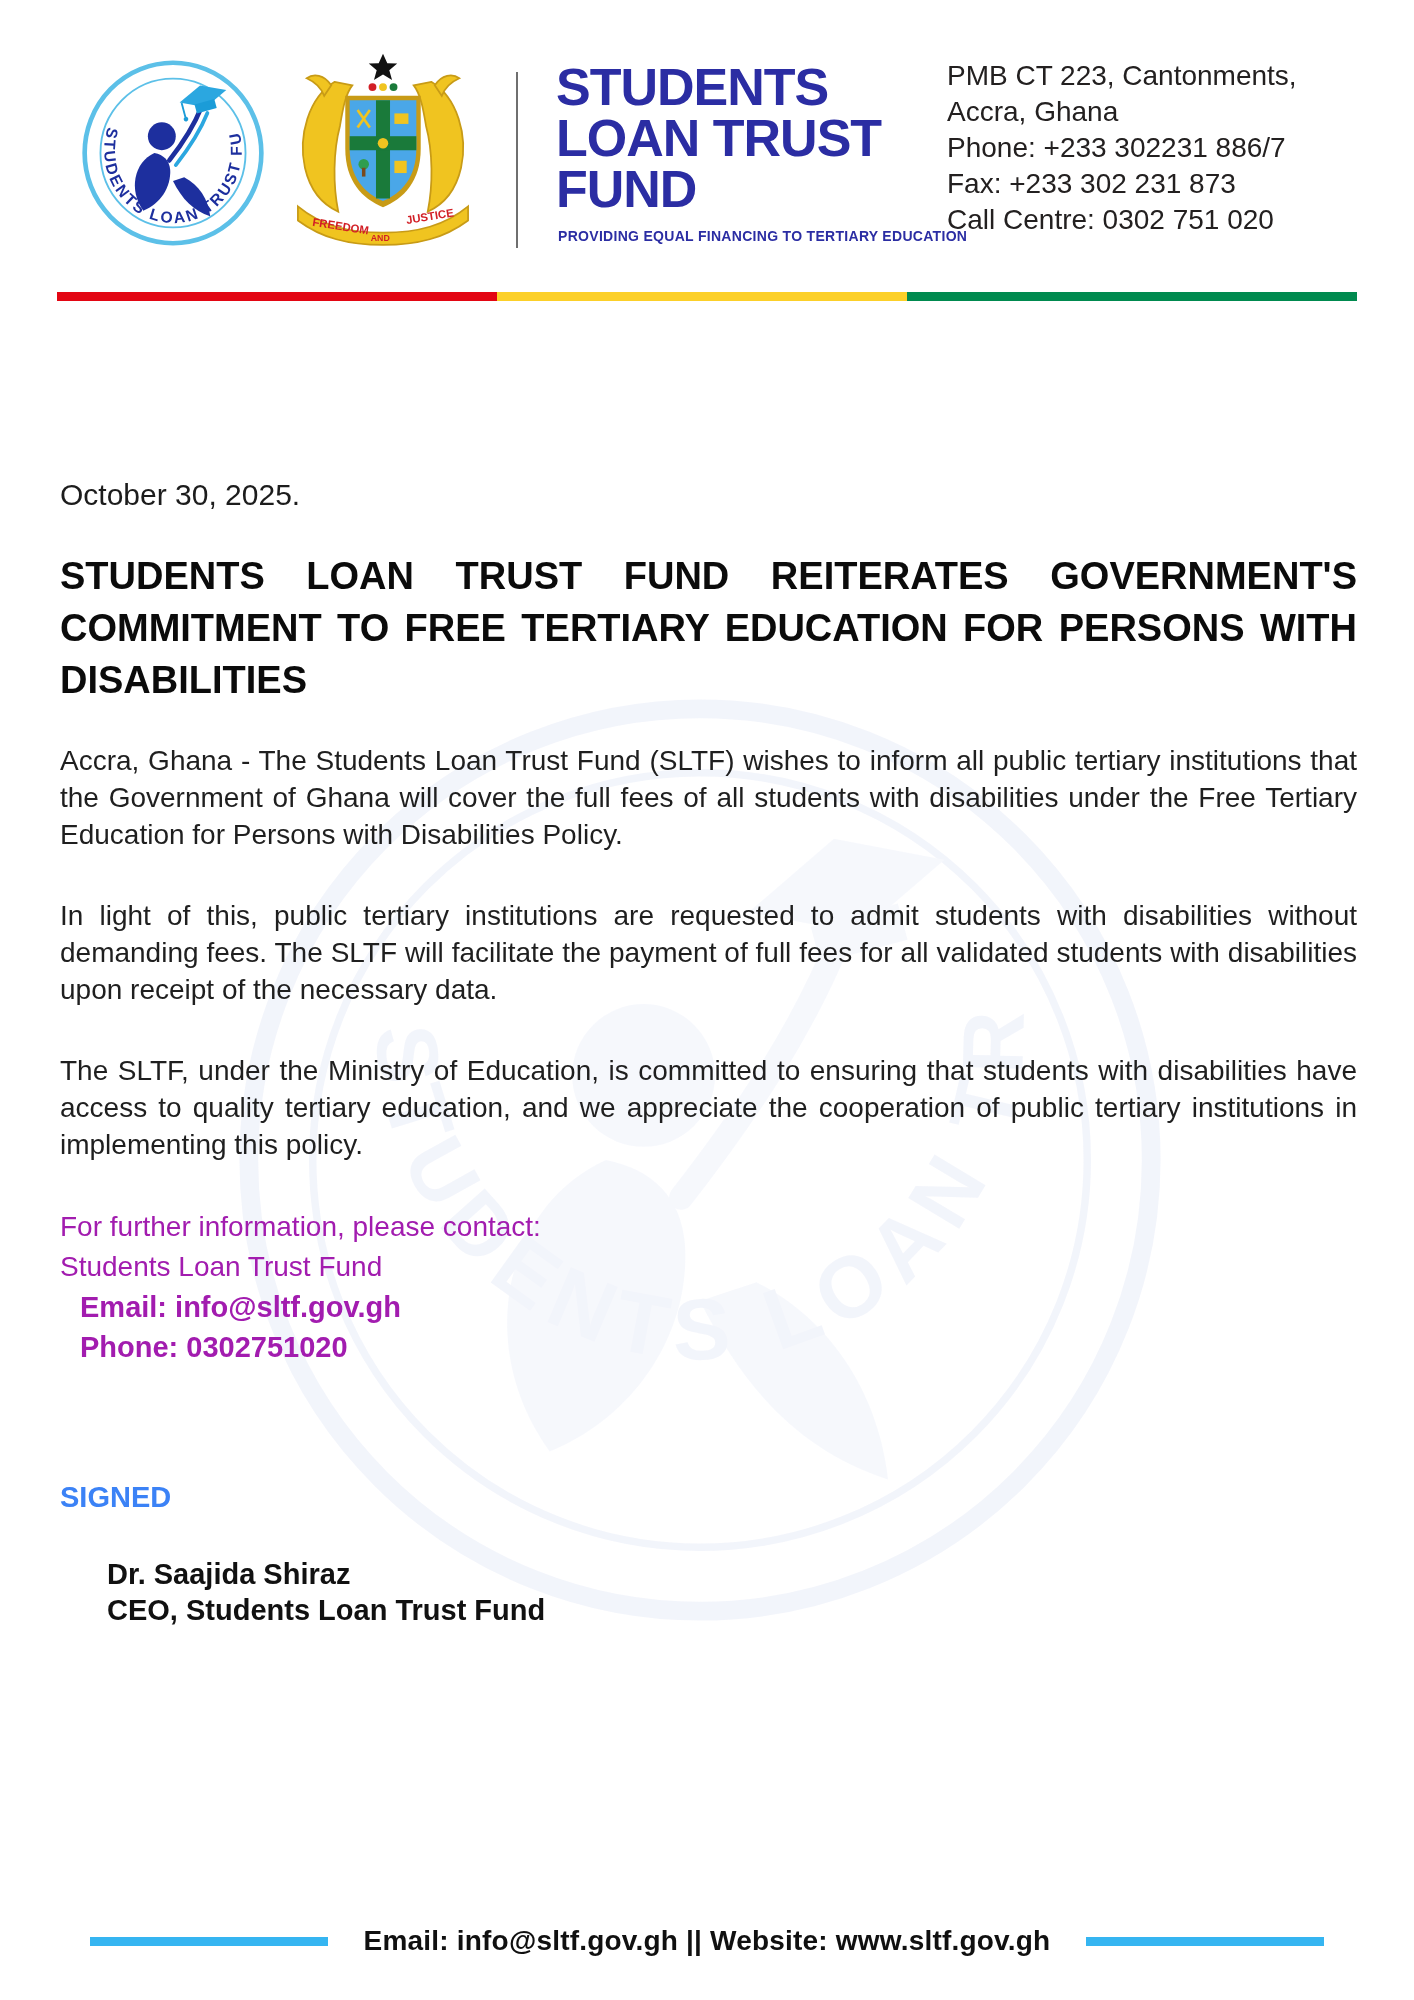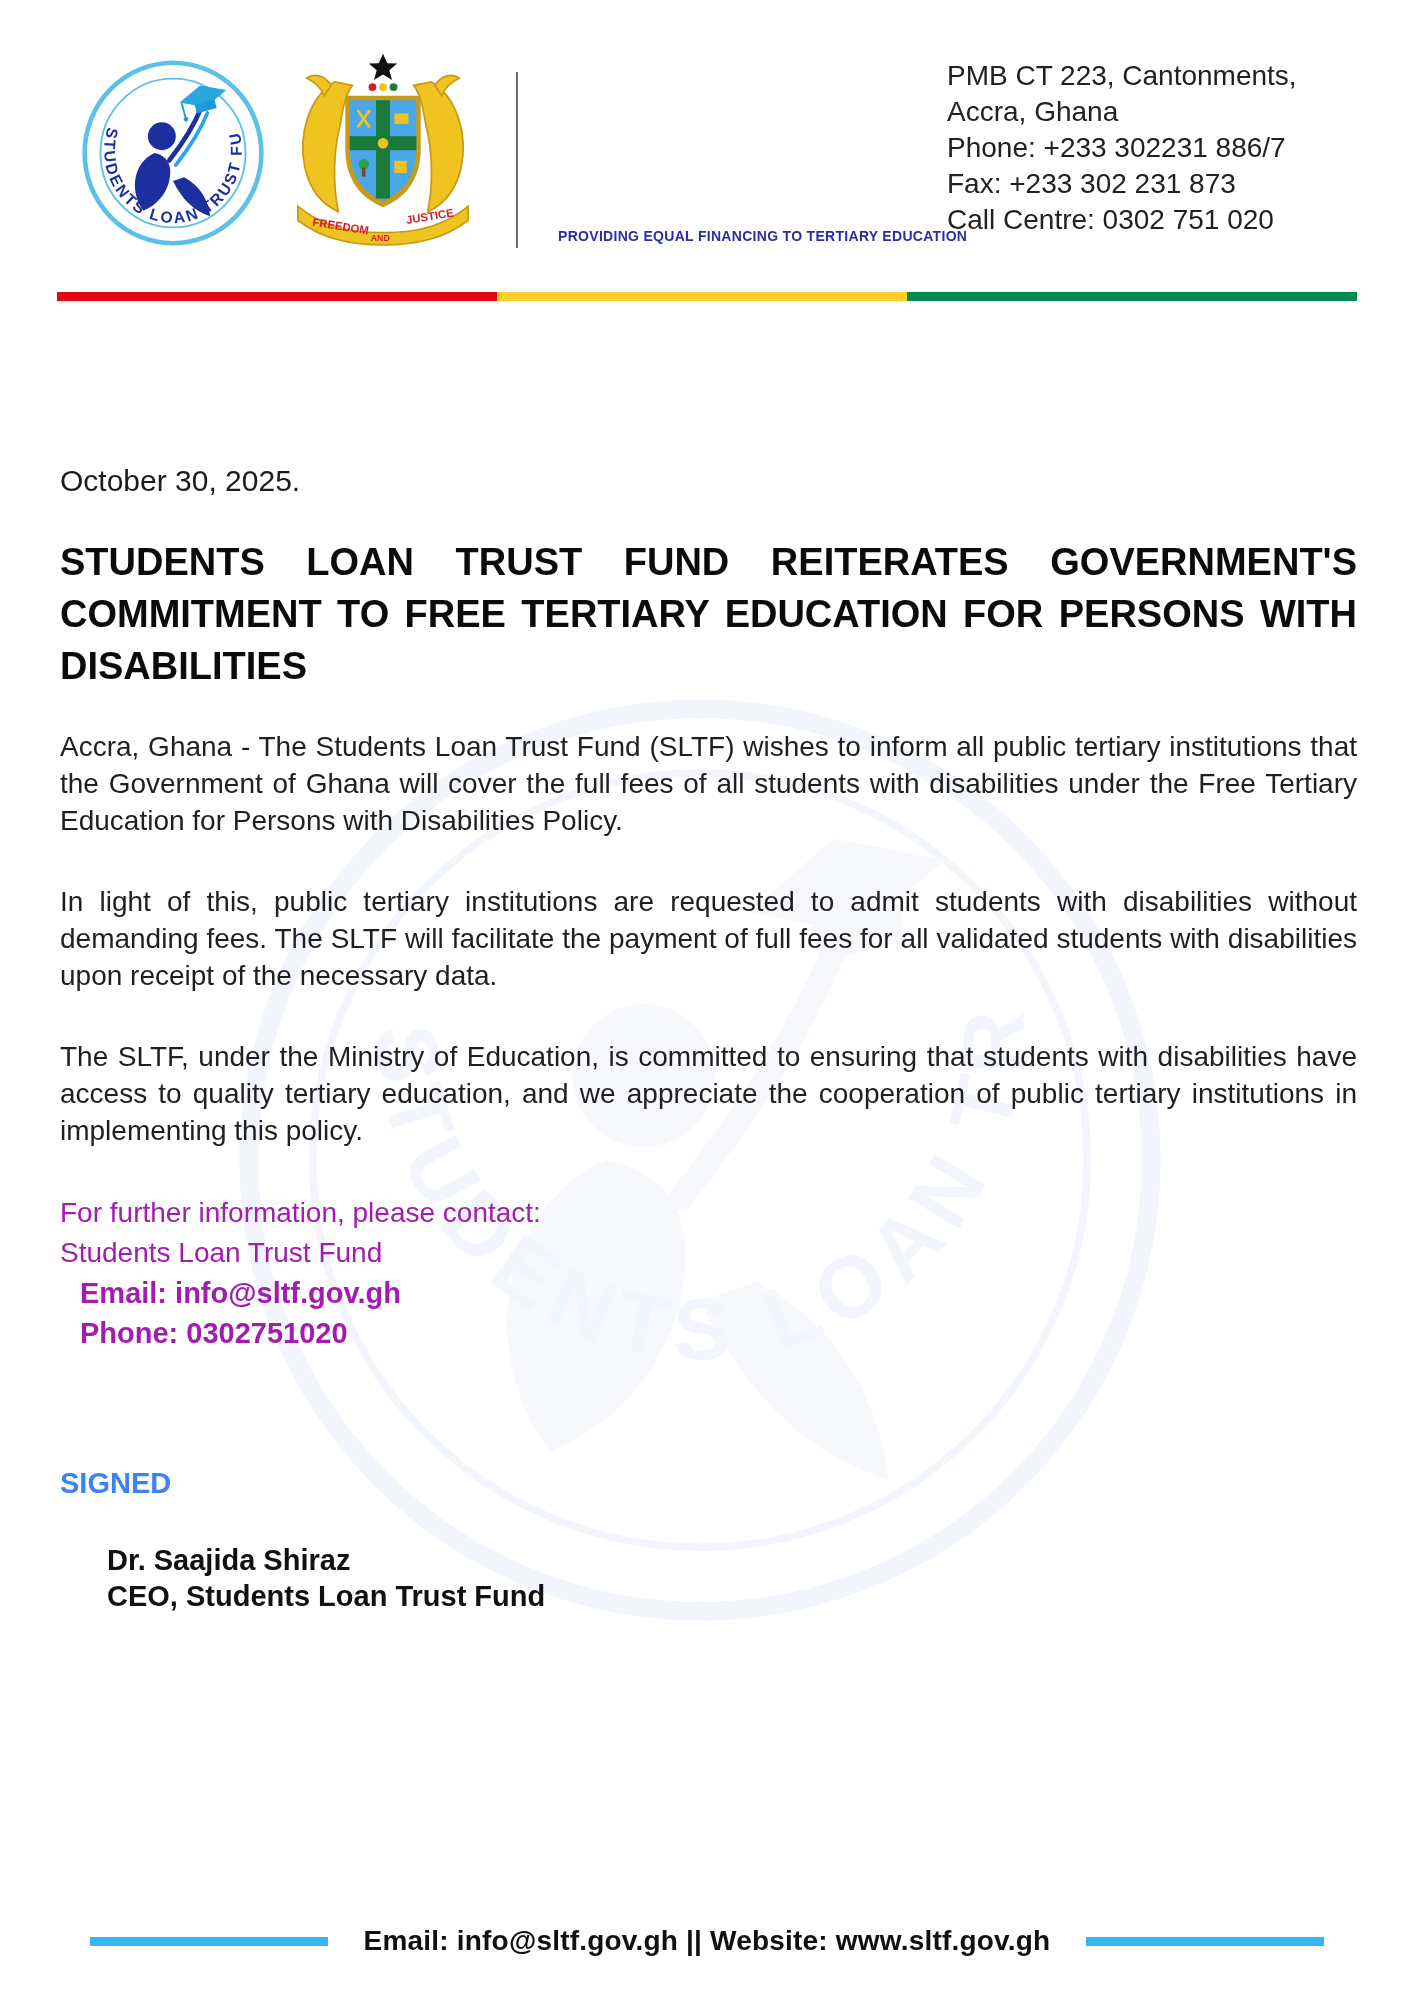--- a/index.html
+++ b/index.html
@@ -27,21 +27,21 @@
   .tricolor .seg-yellow{width:410px;background:var(--flag-yellow,#fcd029);}
   .tricolor .seg-green{width:450px;background:var(--flag-green,#008a4f);}
   
   .watermark{position:absolute;left:230px;top:690px;width:940px;height:940px;opacity:.55;z-index:0;}
   
   .release-banner{position:absolute;left:67px;top:378px;width:462px;height:61px;
     display:flex;align-items:center;padding-left:28px;box-sizing:border-box;
     background:linear-gradient(90deg,var(--banner-start,#e00f16) 0%,var(--banner-mid,#7a161b) 55%,var(--banner-end,#2e1f22) 100%);
     color:#ffffff;font-size:31px;font-weight:700;letter-spacing:.3px;}
   
-  .content{position:absolute;left:60px;top:464px;width:1297px;z-index:1;}
+  .content{position:absolute;left:60px;top:478px;width:1297px;z-index:1;}
   .date-line{font-size:30px;font-weight:400;color:#1c1c1c;margin:0 0 38px 0;}
   .doc-title{margin:0 0 36px 0;color:#0b0b0b;}
   .doc-title .t-line{font-size:38px;font-weight:800;line-height:52px;}
   .doc-title .t-just{text-align:justify;text-align-last:justify;}
   .body-par{font-size:28px;line-height:37px;text-align:justify;color:#1f1f1f;margin:0 0 44px 0;}
   .contact-block{font-size:28px;line-height:40px;color:#a21caf;}
   .contact-block .bold{font-weight:700;font-size:29px;margin-left:20px;}
   .signed-label{margin-top:112px;font-size:29px;font-weight:700;line-height:36px;color:#3b82f6;}
   .signature{margin-top:41px;font-size:29px;font-weight:700;line-height:36px;color:#111;margin-left:47px;}
   
@@ -119,20 +119,25 @@
     <rect x="128" y="124" width="14" height="14" fill="var(--gold,#f0c420)"></rect>
 
     <path d="M18 176 C45 198 75 206 115 206 C155 206 185 198 212 176 L212 192 C185 212 155 220 115 220 C75 220 45 212 18 192 Z" fill="var(--gold,#f0c420)" stroke="var(--gold-dark,#c89b16)" stroke-width="2"></path>
     <text x="34" y="198" font-size="13" font-weight="bold" fill="var(--motto-red,#d21f26)" transform="rotate(9 34 198)">FREEDOM</text>
     <text x="101" y="216" font-size="10" font-weight="bold" fill="var(--motto-red,#d21f26)">AND</text>
     <text x="142" y="196" font-size="13" font-weight="bold" fill="var(--motto-red,#d21f26)" transform="rotate(-9 142 196)">JUSTICE</text>
   </svg>
 
   <div class="header-divider"></div>
 
+  <div class="wordmark">
+    <div>STUDENTS</div>
+    <div>LOAN TRUST</div>
+    <div>FUND</div>
+  </div>
   <div class="tagline">PROVIDING EQUAL FINANCING TO TERTIARY EDUCATION</div>
 
   <div class="head-contact">
     <div>PMB CT 223, Cantonments,</div>
     <div>Accra, Ghana</div>
     <div>Phone: +233 302231 886/7</div>
     <div>Fax: +233 302 231 873</div>
     <div>Call Centre: 0302 751 020</div>
   </div>
 

